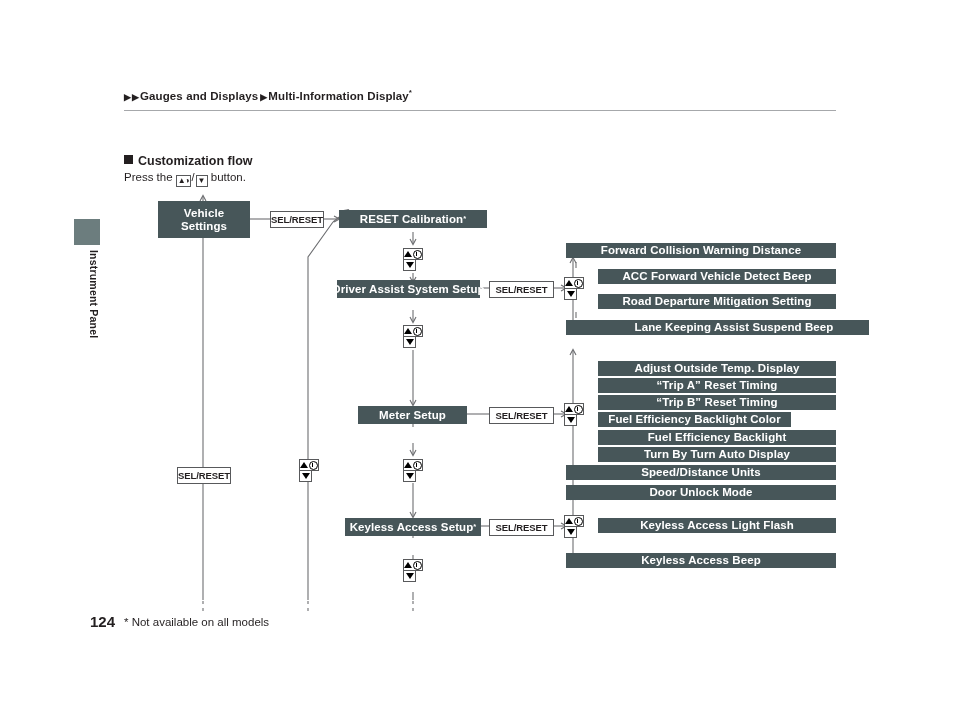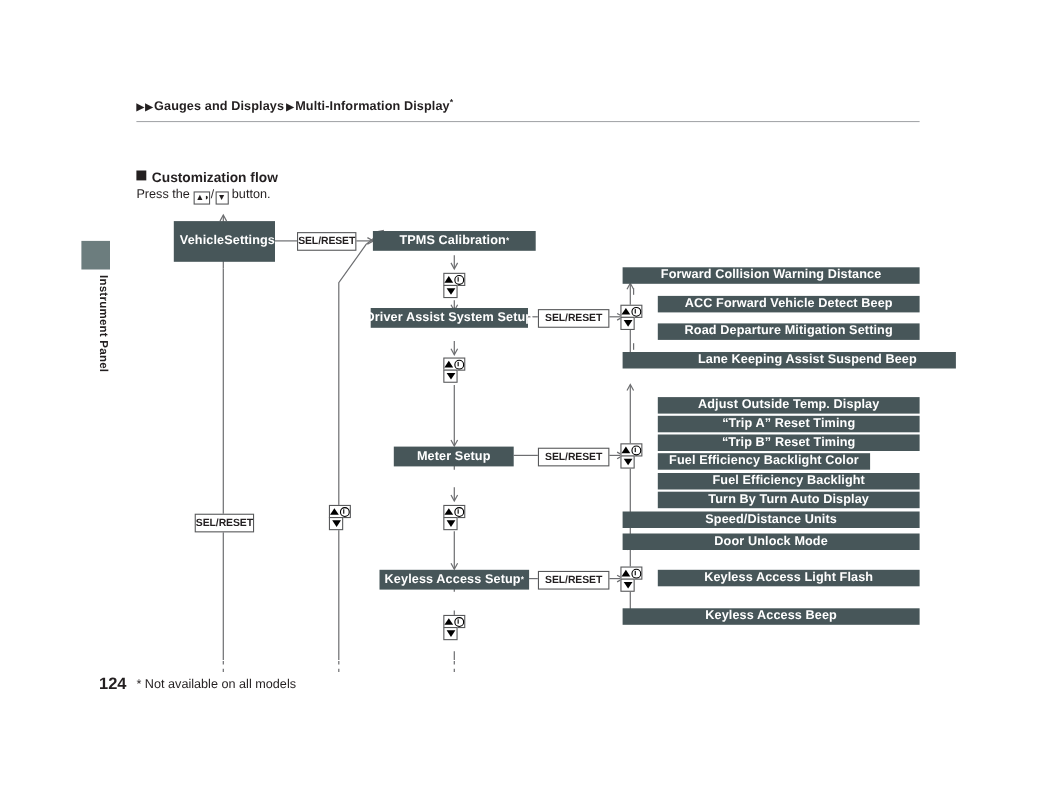--- a/index.html
+++ b/index.html
@@ -78,21 +78,21 @@
   
   .diagram{position:absolute;left:0;top:0;width:960px;height:722px;}
   .dbox{
     position:absolute;background:#475659;color:#ffffff;
     font-size:11.5px;font-weight:bold;
     display:flex;align-items:center;justify-content:center;
     text-align:center;line-height:1.12;white-space:nowrap;
     letter-spacing:.1px;
   }
   .dbox .ast{font-size:7.5px;vertical-align:super;}
-  .dbox.two-line{white-space:normal;flex-direction:row;justify-content:flex-end;}
+  .dbox.two-line{white-space:normal;flex-direction:column;}
 
   .sel{
     position:absolute;background:#ffffff;border:1px solid #58595b;
     color:#231f20;font-size:9.5px;font-weight:bold;
     display:flex;align-items:center;justify-content:center;
     letter-spacing:-.1px;white-space:nowrap;
   }
 
   
   .updown{position:absolute;width:20px;height:24px;}
@@ -215,21 +215,21 @@
 
     <div class="sel" style="left:489px;top:281px;width:63px;height:15px;">SEL/RESET</div>
 
     <div class="sel" style="left:489px;top:407px;width:63px;height:15px;">SEL/RESET</div>
 
     <div class="sel" style="left:489px;top:519px;width:63px;height:15px;">SEL/RESET</div>
 
     <div class="sel" style="left:177px;top:467px;width:52px;height:15px;">SEL/RESET</div>
 
     <div class="dbox" style="left:339px;top:210px;width:148px;height:18px;">
-      <span>TPMS Calibration</span>
+      <span>RESET Calibration</span>
         <span class="ast">*</span>
     </div>
 
     <div class="dbox" style="left:337px;top:280px;width:143px;height:18px;">
       <span>Driver Assist System Setup</span>
         <span class="ast"></span>
     </div>
 
     <div class="dbox" style="left:358px;top:406px;width:109px;height:18px;">
       <span>Meter Setup</span>

